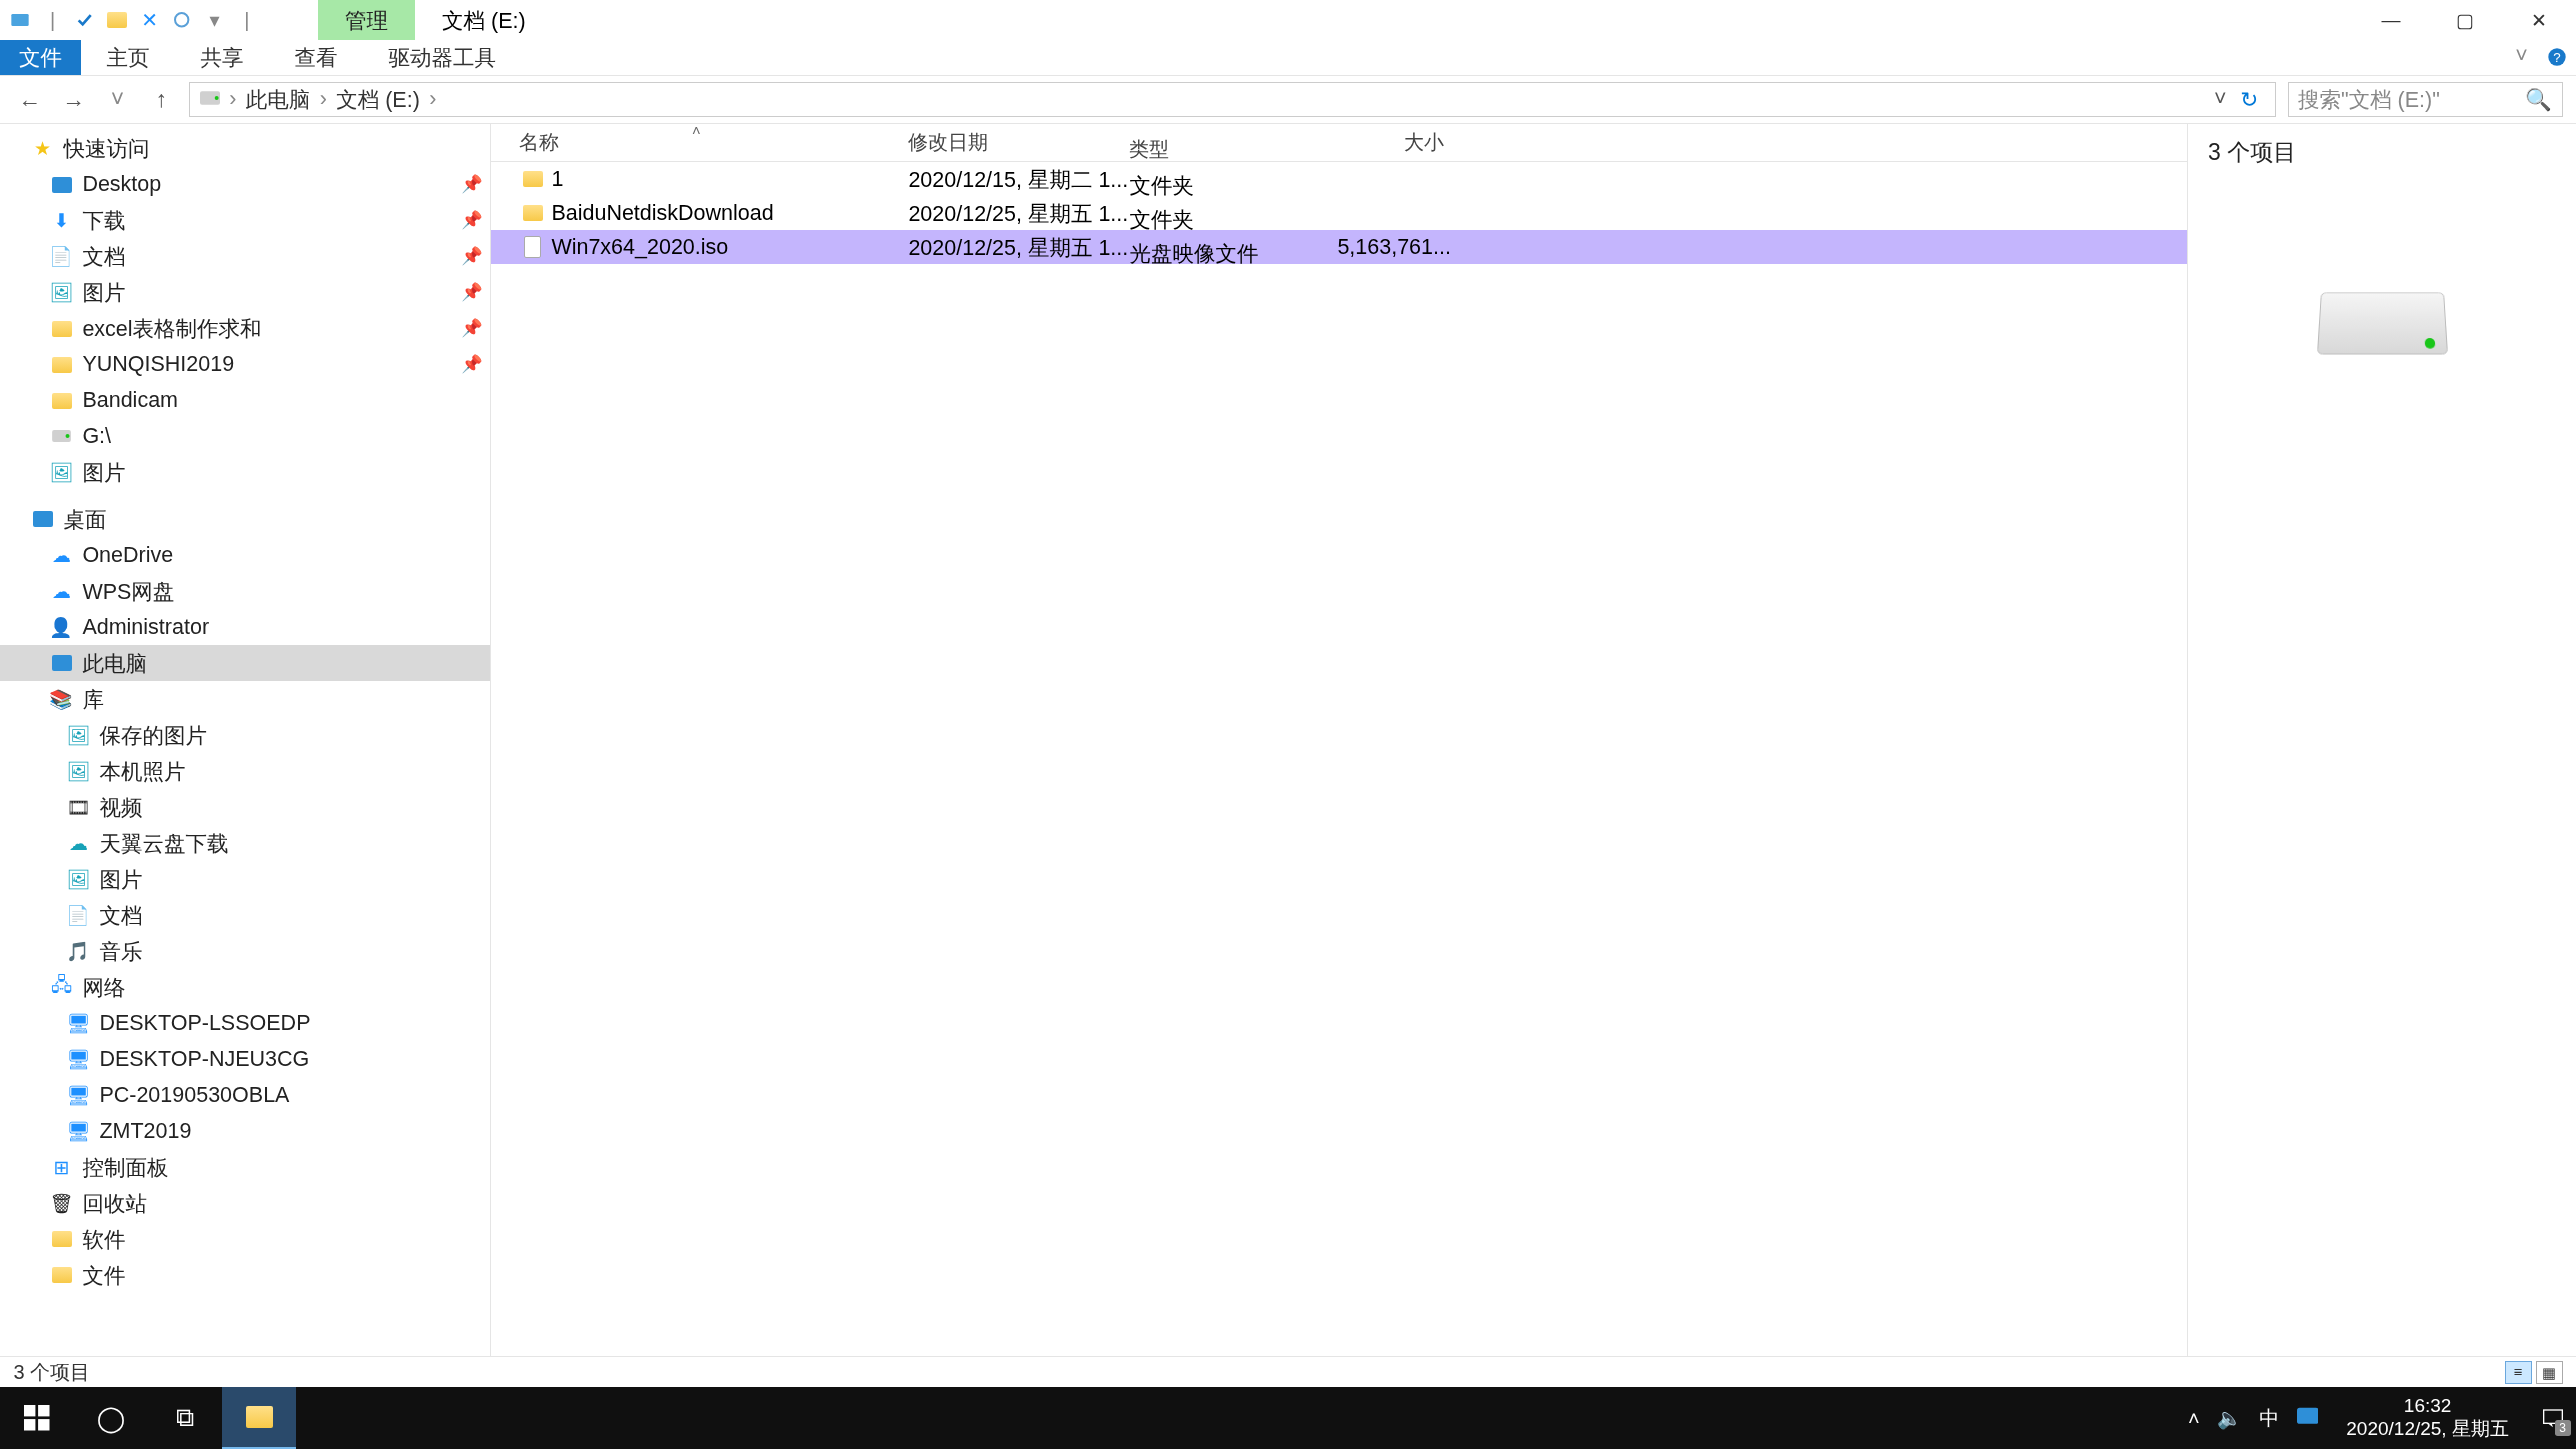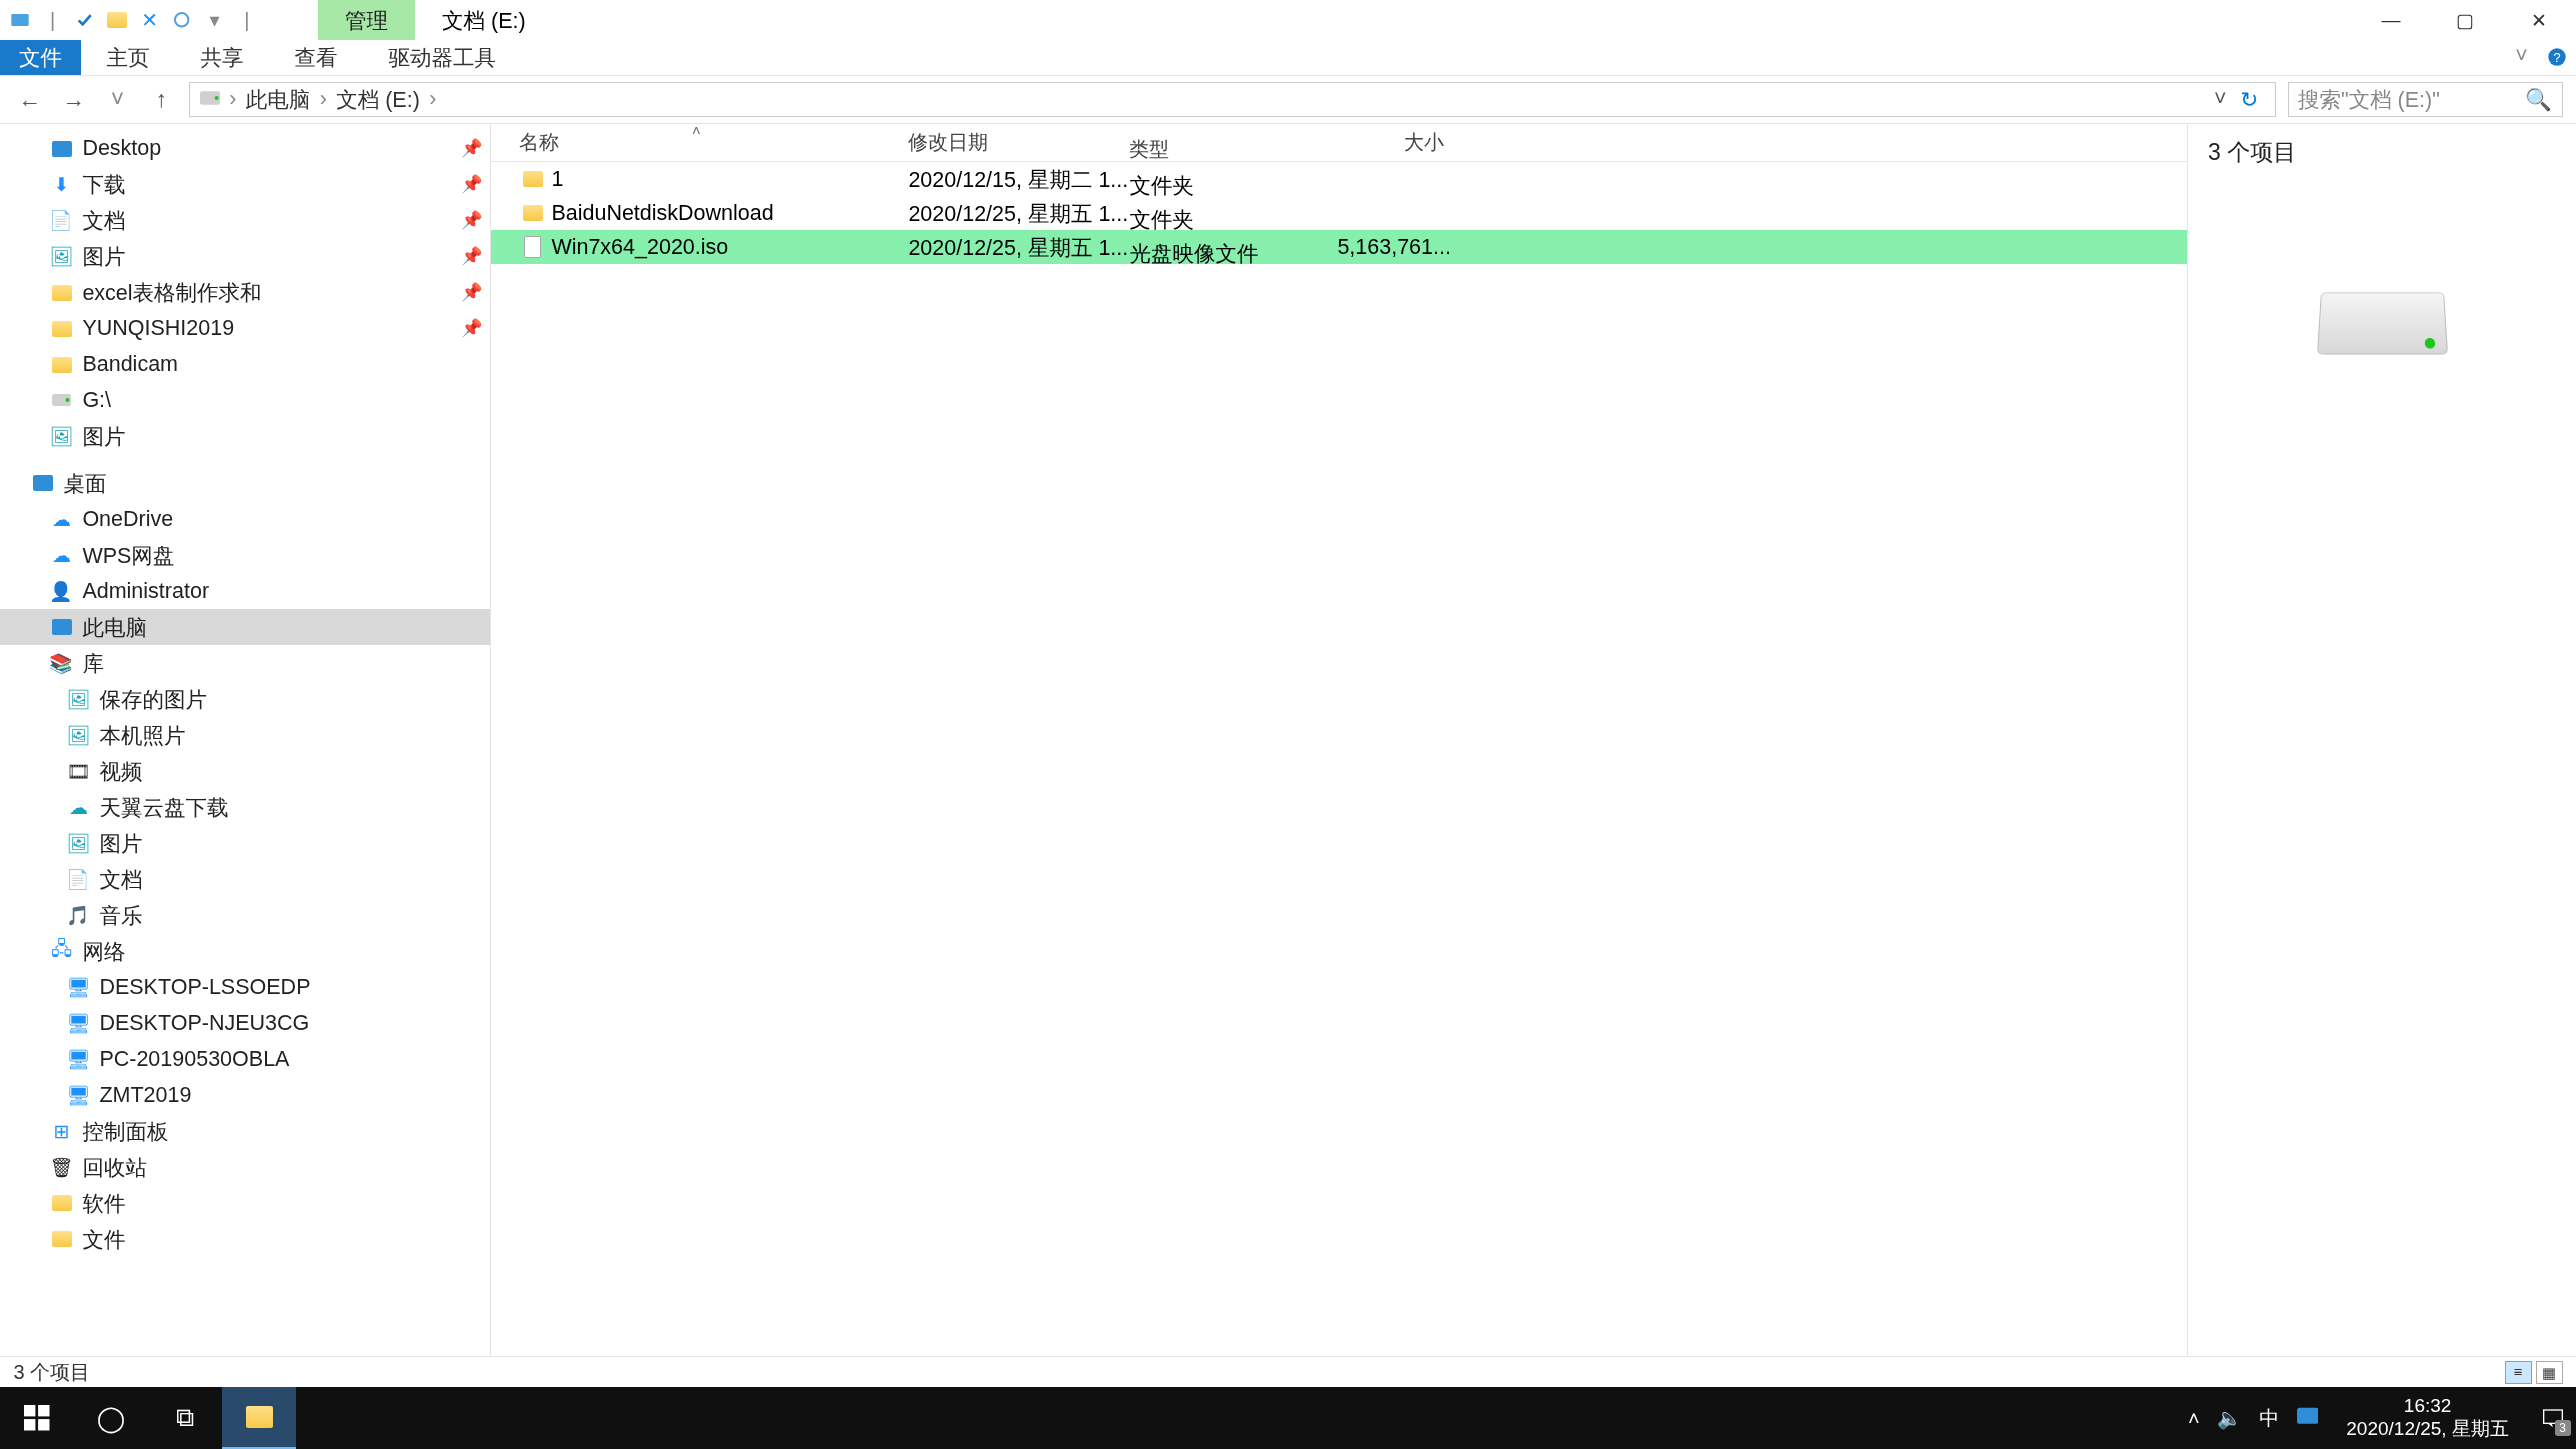--- a/index.html
+++ b/index.html
@@ -51,21 +51,21 @@
 .listwrap { flex:1; display:flex; flex-direction:column; }
 .col-headers { height:38px; display:flex; align-items:center; border-bottom:0.7px solid #e5e5e5; color:#444; font-size:20px; padding-left:28px; position:relative; }
 .col-headers .col { display:flex; align-items:center; }
 .cw-name { width:389px; }
 .cw-date { width:221px; }
 .cw-type { width:181px;margin-top:13px; }
 .cw-size { width:107px; justify-content:flex-end;margin-left:27px; }
 .sort-arrow { position:absolute; left:201px; top:-1.3px; color:#666; font-size:14.8px; }
 .rows { }
 .row { height:34px; display:flex; align-items:center; padding-left:28px; font-size:21.5px; }
-.row.sel { background:#86efac; }
+.row.sel { background:#c4b5fd; }
 .row .ficon { width:27px; display:flex; justify-content:center; margin-right:5.4px; }
 .row .cw-name { width:357px; }
 .row .cw-size { text-align:right; }
 
 
 .preview { width:389px; border-left:0.7px solid #e5e5e5; display:flex; flex-direction:column; align-items:center; padding-top:13.4px; gap:121px; }
 .preview-title { font-size:23px; color:#222; align-self:flex-start; padding-left:20px; }
 .drive-shape { width:127px; height:67px; background:linear-gradient(#f5f5f5,#d8d8d8); border-radius:5.4px; border:0.7px solid #bbb; position:relative; transform:perspective(402px) rotateX(22deg); }
 .drive-shape::after { content:""; position:absolute; right:10.7px; bottom:5.4px; width:10.7px; height:10.7px; background:#19c619; border-radius:50%; }
 
@@ -174,20 +174,24 @@
     </div>
     <div class="searchbox">
       <span>搜索"文档 (E:)"</span>
       <span>🔍</span>
     </div>
   </div>
 
   <div class="body">
 
     <div class="tree">
+      <div class="tree-item ind0">
+        <span class="ic c-star star-ic"></span>
+        <span>快速访问</span>
+      </div>
       <div id="qa-list">
           <div class="tree-item ind1">
       <span class="ic">
               <span class="pc-ic"></span>
             </span>
       <span>Desktop</span>
       <span class="pin">📌</span>
     </div>
           <div class="tree-item ind1">
       <span class="ic">

